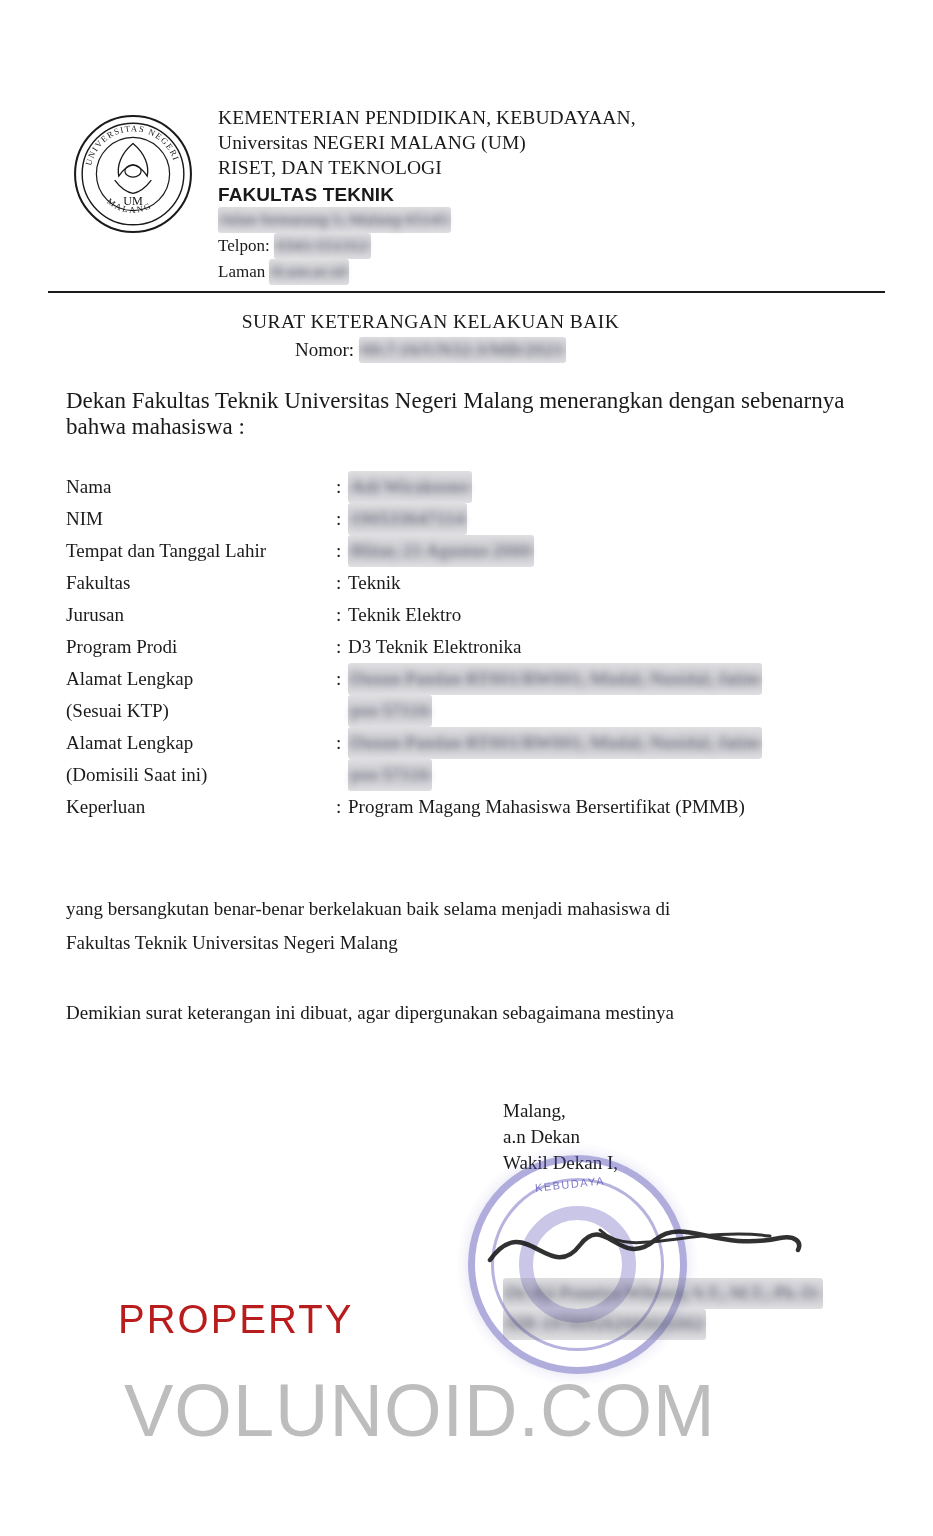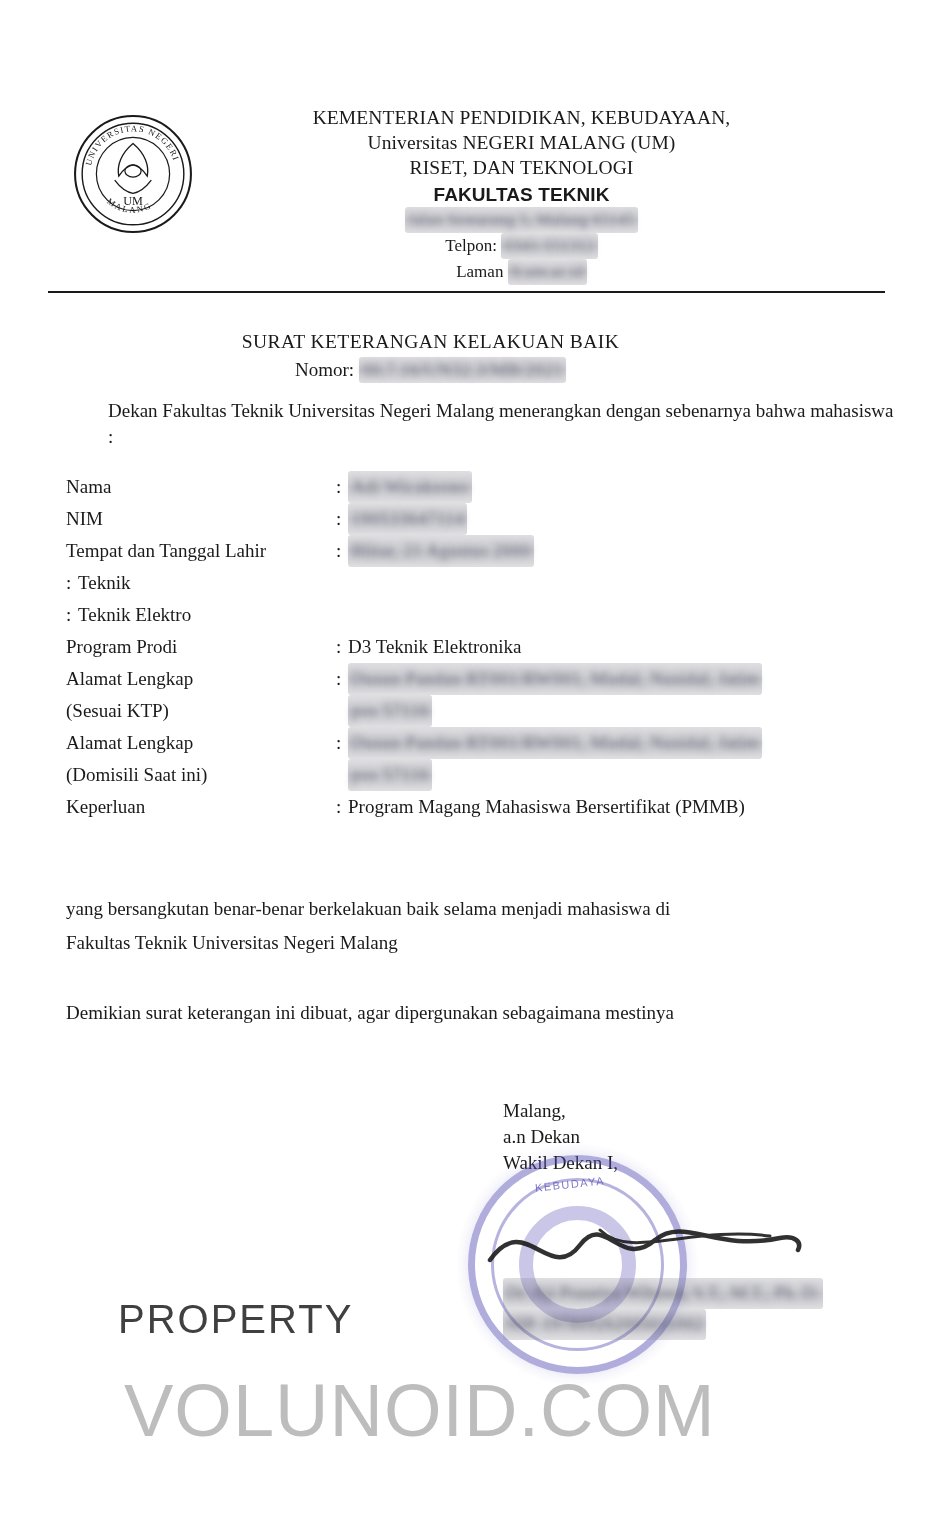--- a/index.html
+++ b/index.html
@@ -36,21 +36,21 @@
     display: flex;
     justify-content: center;
     padding-top: 8px;
   }
   .logo {
     width: 122px;
     height: 122px;
   }
   .header-text {
     flex: 1;
-    text-align: center;
+    text-align: left;
     padding-right: 60px;
   }
   .header-line {
     font-size: 19.5px;
     line-height: 25px;
     letter-spacing: .1px;
   }
   .header-line.b {
     font-weight: bold;
     font-family: "Liberation Sans", sans-serif;
@@ -81,42 +81,40 @@
   }
 
   
   .title-block {
     position: absolute;
     top: 309px;
     left: 0;
     right: 0;
     text-align: center;
     padding-right: 72px;
-    margin-top: 20px;
   }
   .doc-title {
     font-size: 19.5px;
     letter-spacing: .4px;
     line-height: 26px;
   }
   .doc-number {
     font-size: 19px;
     line-height: 26px;
     margin-top: 2px;
   }
 
   
   .intro {
     position: absolute;
-    top: 398px;
+    top: 388px;
     left: 66px;
     width: 790px;
-    font-size: 19px;
-    line-height: 26px;
-    margin-left: 42px;
+    font-size: 23px;
+    line-height: 26px;
   }
 
   .fields {
     position: absolute;
     top: 471px;
     left: 66px;
     width: 800px;
     font-size: 19px;
   }
   .field-row {
@@ -215,21 +213,21 @@
   }
 
   
   .wm-1 {
     position: absolute;
     top: 1297px;
     left: 118px;
     font-family: "Liberation Sans", sans-serif;
     font-size: 40px;
     letter-spacing: 2px;
-    color: #404040;
+    color: #b91c1c;
   }
   .wm-2 {
     position: absolute;
     top: 1368px;
     left: 124px;
     font-family: "Liberation Sans", sans-serif;
     font-size: 74px;
     letter-spacing: 1px;
     color: #bdbdbd;
   }
@@ -304,25 +302,27 @@
       <div class="field-value"><span class="blurred">190533647114</span></div>
     </div>
 
     <div class="field-row">
       <div class="field-label">Tempat dan Tanggal Lahir</div>
       <div class="field-colon">:</div>
       <div class="field-value"><span class="blurred">Blitar, 21 Agustus 2000</span></div>
     </div>
 
     <div class="field-row">
+      <div class="field-label">Fakultas</div>
       <div class="field-colon">:</div>
       <div class="field-value">Teknik</div>
     </div>
 
     <div class="field-row">
+      <div class="field-label">Jurusan</div>
       <div class="field-colon">:</div>
       <div class="field-value">Teknik Elektro</div>
     </div>
 
     <div class="field-row">
       <div class="field-label">Program Prodi</div>
       <div class="field-colon">:</div>
       <div class="field-value">D3 Teknik Elektronika</div>
     </div>
 

